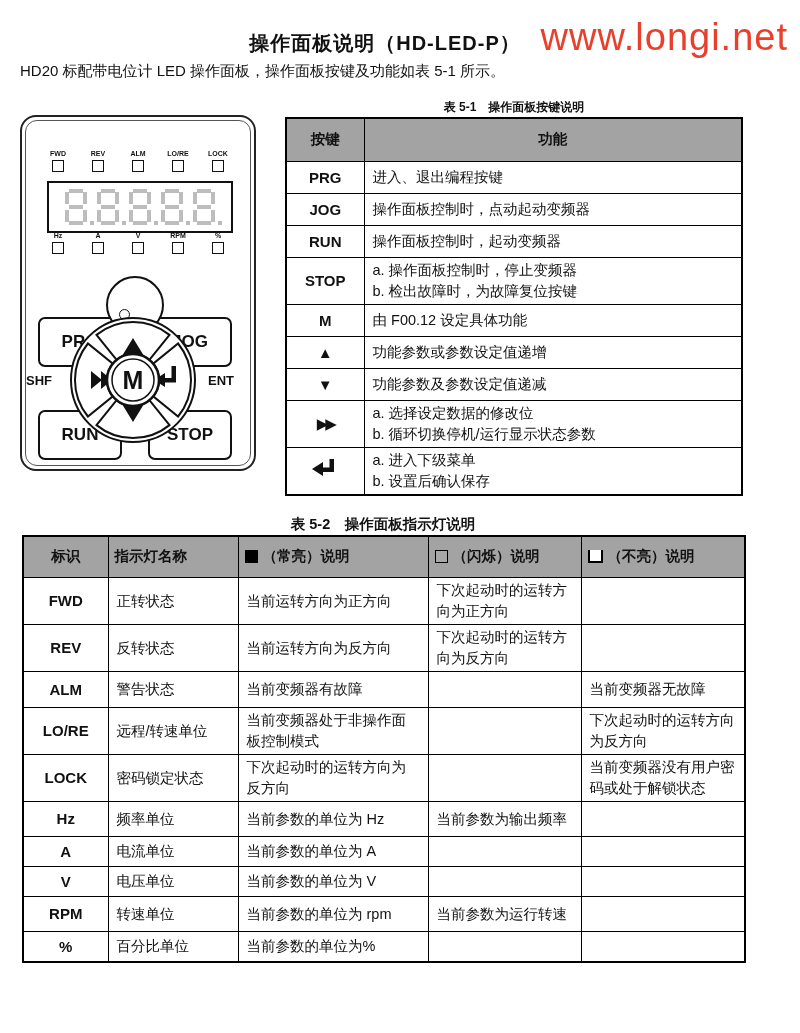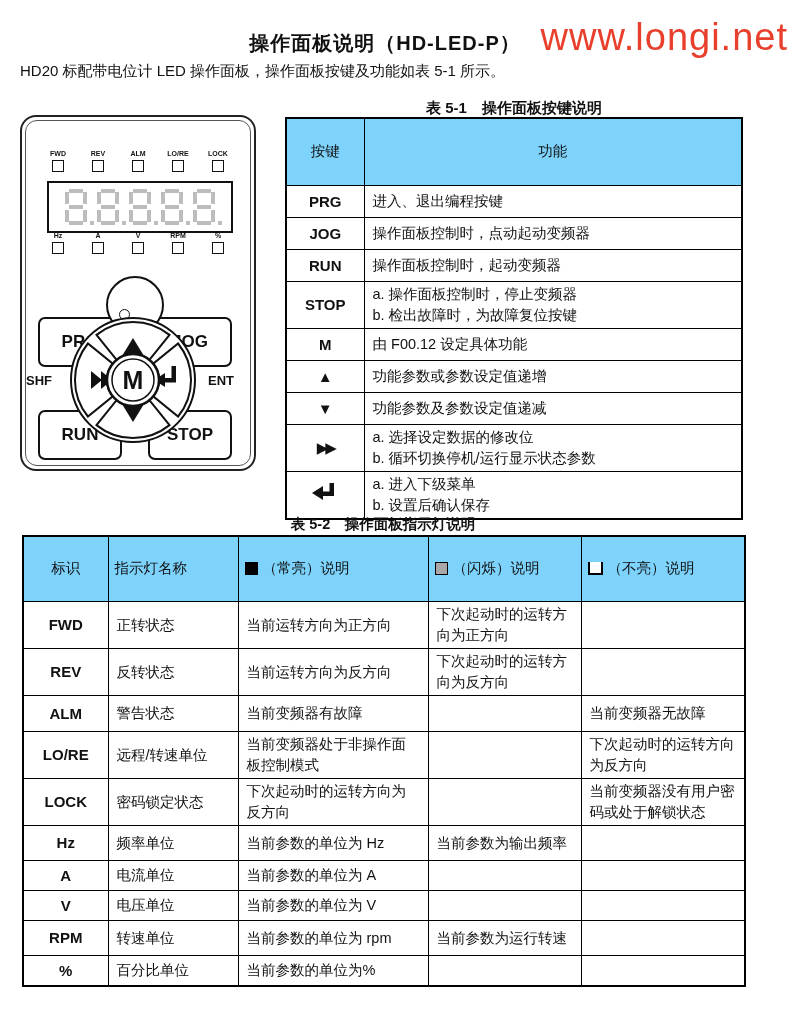--- a/index.html
+++ b/index.html
@@ -7,29 +7,29 @@
         font-family:"Liberation Sans","DejaVu Sans",sans-serif;color:#111;border-radius:15px;}
 
   
   .doc-title{position:absolute;left:105px;top:30px;width:560px;text-align:center;
              font-size:20px;font-weight:bold;letter-spacing:1px;}
   .watermark{position:absolute;right:12px;top:16px;font-size:38px;font-weight:500;letter-spacing:1px;}
   .intro1{position:absolute;left:20px;top:62px;width:760px;font-size:15px;}
   .intro2{position:absolute;left:20px;top:489px;width:770px;font-size:15px;}
 
   
-  .cap1{position:absolute;left:285px;top:99px;width:458px;text-align:center;font-size:15px;font-weight:bold;}
+  .cap1{position:absolute;left:285px;top:99px;width:458px;text-align:center;font-size:12px;font-weight:bold;}
   .cap2{position:absolute;left:22px;top:515px;width:722px;text-align:center;font-size:14.5px;font-weight:bold;}
 
   
   table{border-collapse:collapse;table-layout:fixed;}
   .t1{position:absolute;left:285px;top:117px;width:458px;border:2px solid #000;}
   .t2{position:absolute;left:22px;top:535px;width:722px;border:2px solid #000;}
   td,th{border:1px solid #000;font-size:14.5px;vertical-align:middle;padding:2px 8px;line-height:1.45;}
-  th{background:#7dd3fc;font-weight:normal;text-align:center;padding:20px 6px;}
+  th{background:#a3a3a3;font-weight:bold;text-align:center;padding:8px 6px;}
   .t1 th{height:26px;}
   .t1 .c-key{width:78px;text-align:center;font-weight:bold;font-size:15px;}
   .t1 tr.sgl{height:32px;} .t1 tr.dbl{height:47px;}
   .key-m{font-size:20px;} .key-tri{font-size:15px;} .key-ff{letter-spacing:-3px;font-size:13px;}
   .t2 th{height:24px;text-align:left;}
   .t2 th.cen{text-align:center;margin-left:8px;}
   .t2 .c-id{text-align:center;font-weight:bold;font-size:15px;}
   .t2 tr.h44{height:44px;} .t2 tr.h36{height:36px;} .t2 tr.h46{height:46px;}
   .t2 tr.h35{height:35px;} .t2 tr.h30{height:30px;}
 

